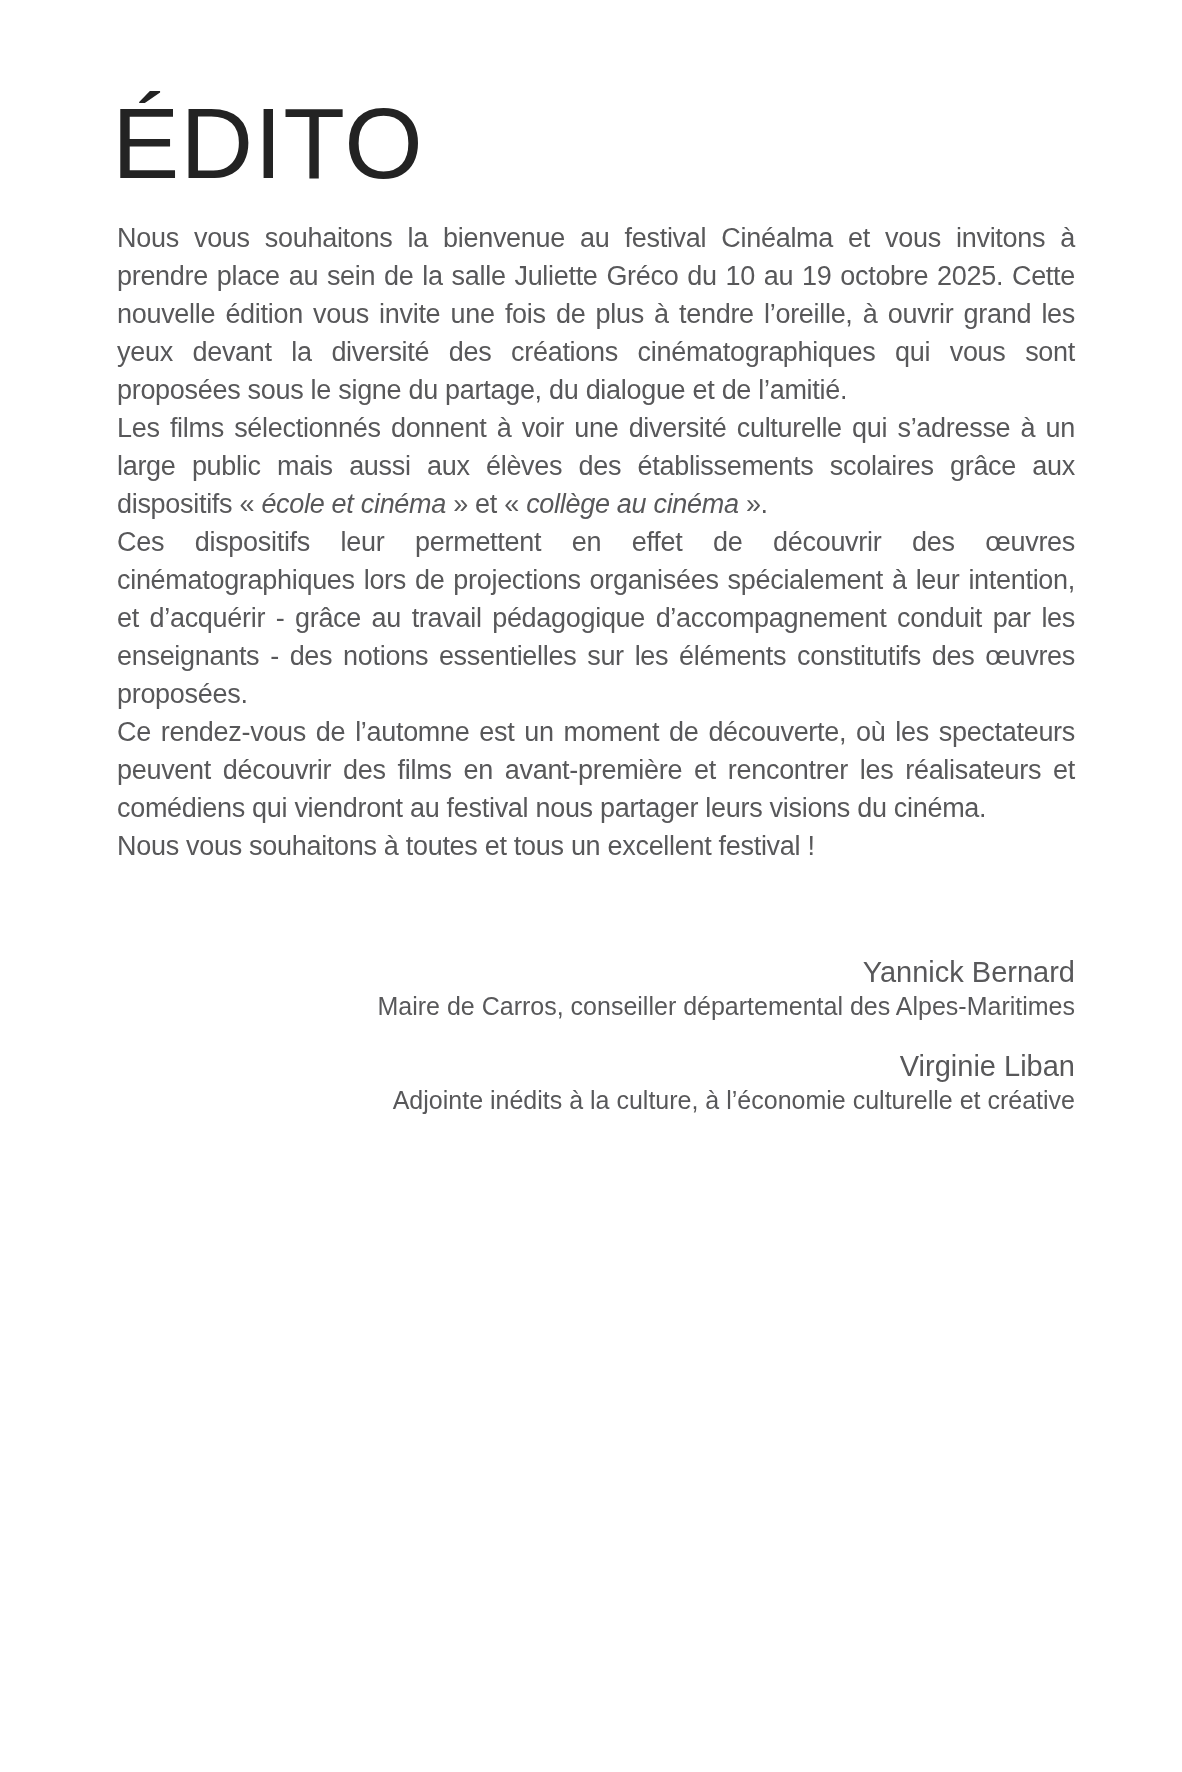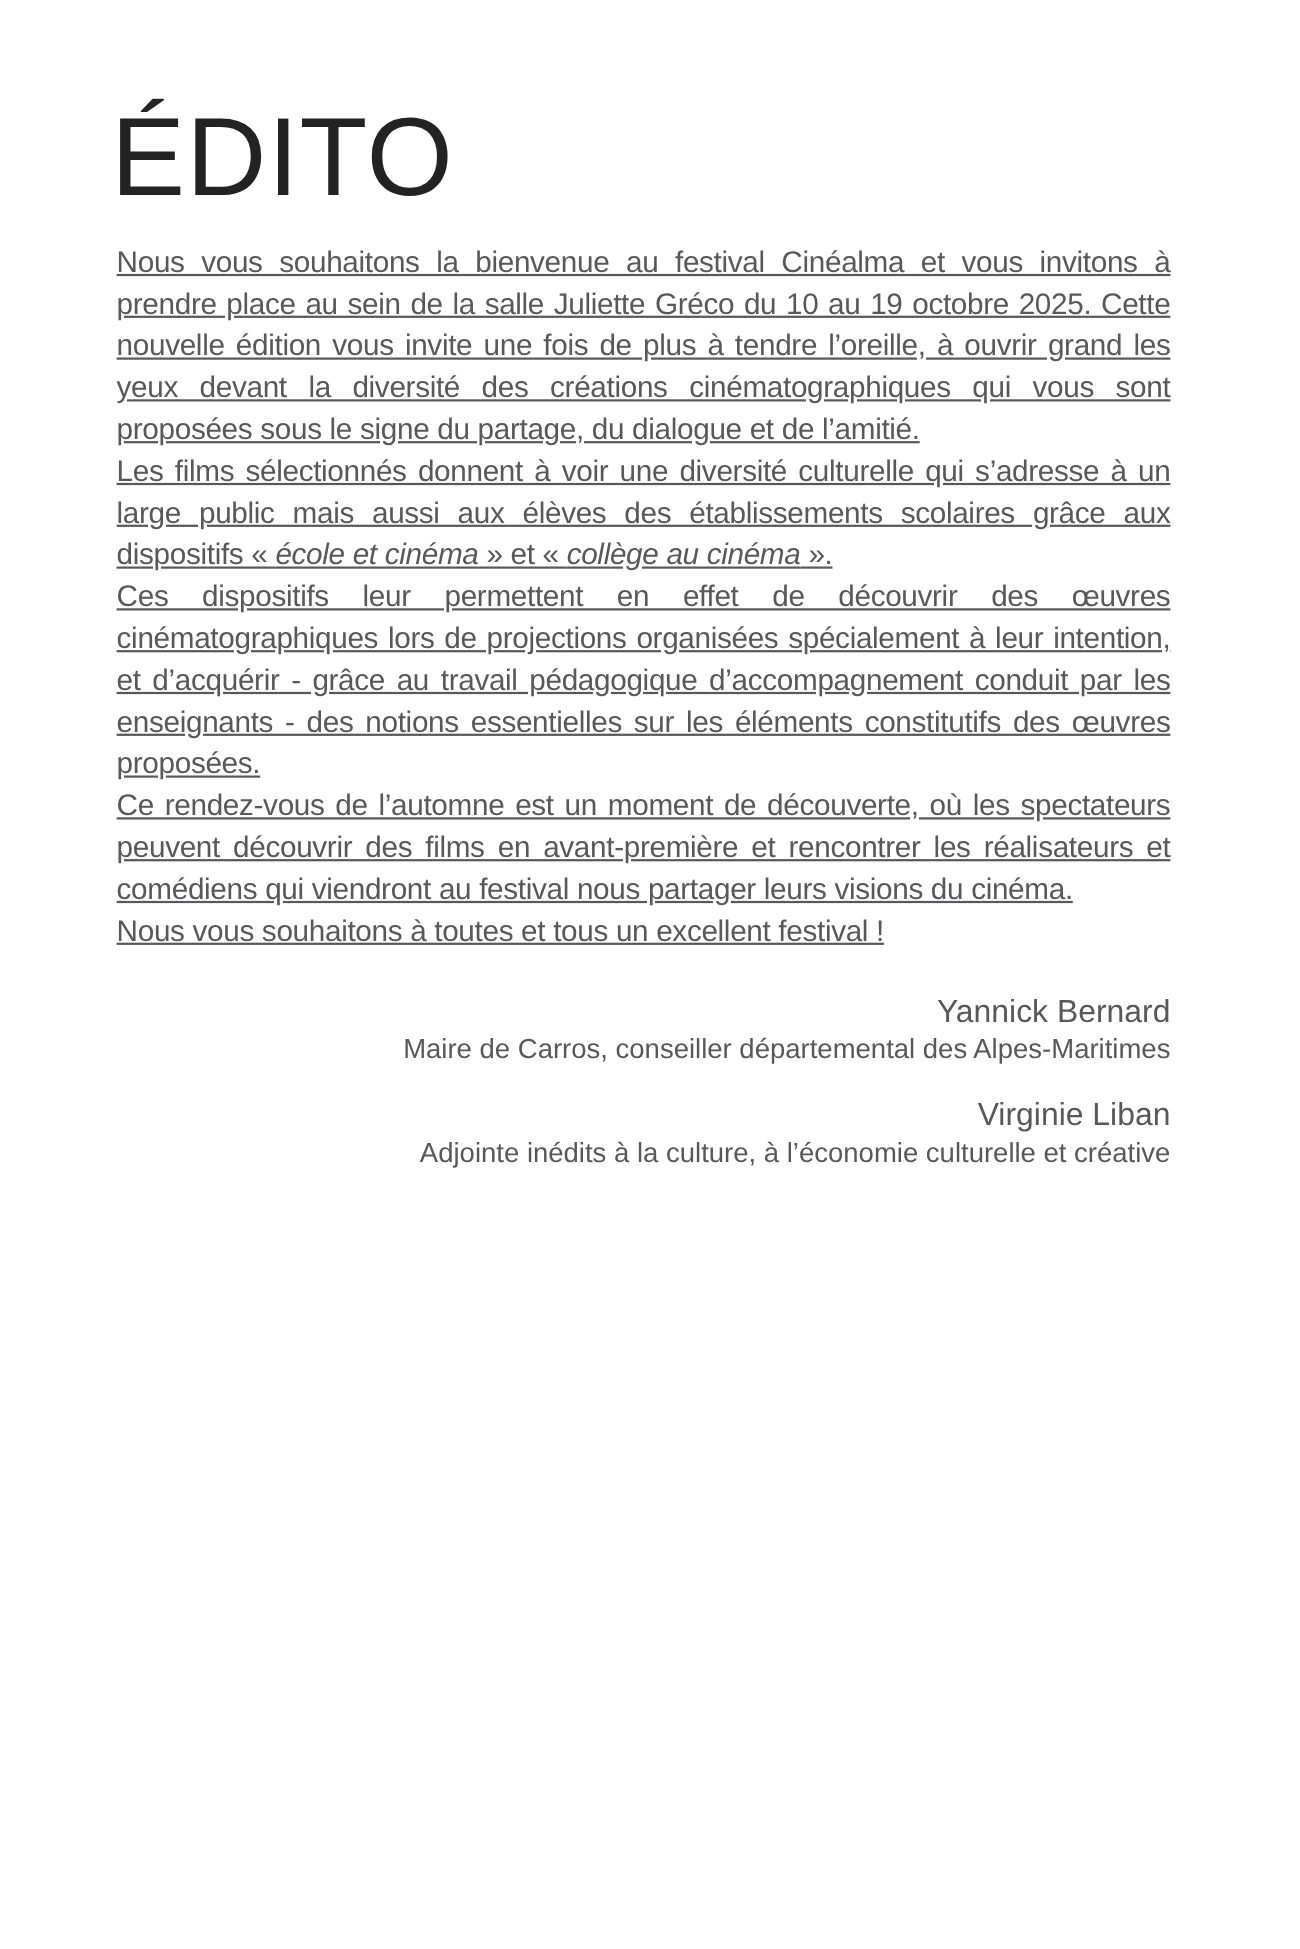--- a/index.html
+++ b/index.html
@@ -14,51 +14,50 @@
   }
   .page {
     position: relative;
     width: 1182px;
     height: 1772px;
     background: var(--bg, #ffffff);
     overflow: hidden;
   }
   .content {
     position: absolute;
-    left: 106px;
+    left: 117px;
     top: 0;
     width: 958px;
   }
   .title {
     margin: 86px 0 18px -5px;
     font-size: 101px;
     line-height: 1.14;
     font-weight: 300;
     letter-spacing: 1px;
     color: var(--title-color, #232323);
     font-family: "Liberation Sans", sans-serif;
   }
   .article {
     color: var(--body-color, #58585a);
     font-size: 27px;
     line-height: 38px;
     letter-spacing: -0.3px;
     text-align: justify;
     text-justify: inter-word;
-    text-decoration: underline;
   }
   .article p {
     margin: 0;
     padding: 0;
   }
   .article .it {
     font-style: italic;
   }
   .signatures {
-    margin-top: 36px;
+    margin-top: 88px;
     text-align: right;
     color: var(--body-color, #58585a);
   }
   .sig + .sig {
     margin-top: 26px;
   }
   .sig-name {
     font-size: 29px;
     line-height: 38px;
   }

